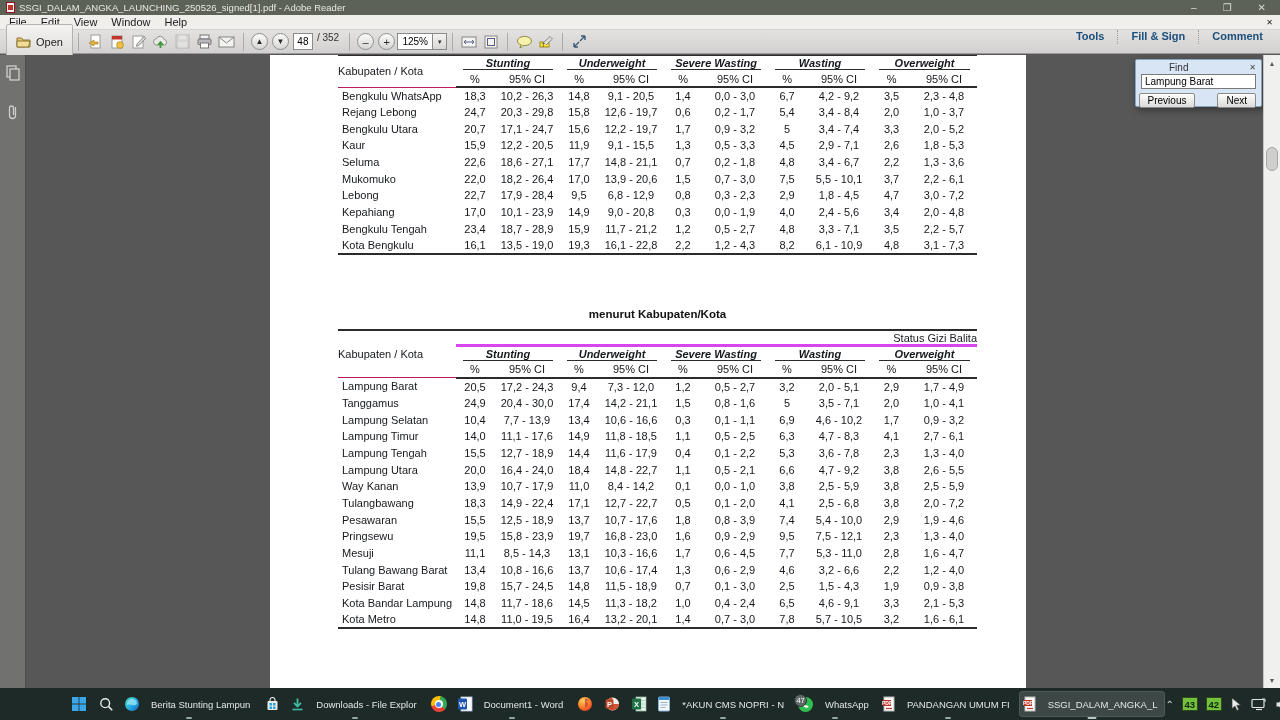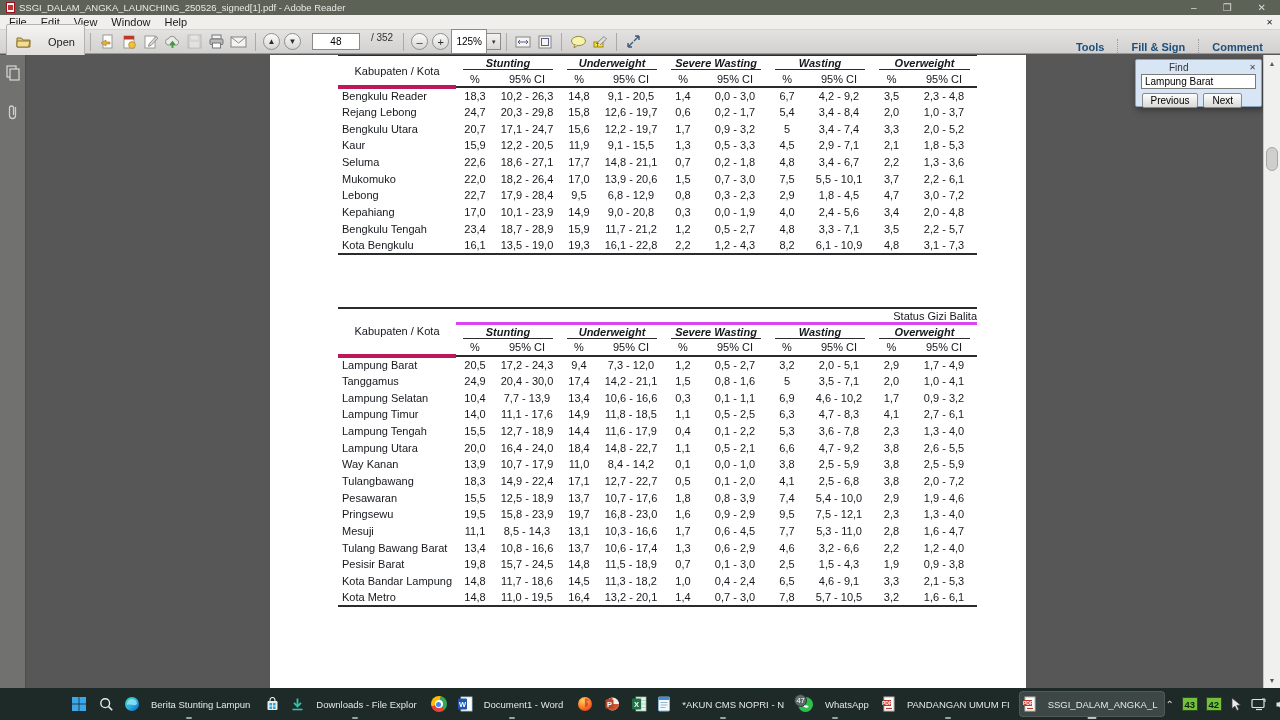--- a/index.html
+++ b/index.html
@@ -14,28 +14,28 @@
 .winbtns span{cursor:default;}
 
 
 .menubar{height:15px;background:#f0efec;display:flex;align-items:center;font-size:11px;color:#1a1a1a;padding-left:2px;border-bottom:1px solid #d4d3d1;justify-content:flex-end;}
 .menubar .mi{padding:0 7px;}
 .menubar .mclose{margin-left:auto;margin-right:7px;font-size:8px;color:#222;}
 
 
 .toolbar{height:24px;background:linear-gradient(#e3e2e0,#d2d1cf);border-bottom:1px solid #98989b;display:flex;align-items:center;padding:0 6px;position:relative;}
 .tsep{width:1px;height:18px;background:#abaaa8;margin:0 5px;flex:none;}
-.openbtn{display:flex;align-items:center;gap:17px;padding:0 9px;height:36px;border:1px solid #b3b2b0;border-radius:2px;background:linear-gradient(#f4f3f1,#dcdbd9);font-size:11px;color:#222;flex:none;}
+.openbtn{display:flex;align-items:center;gap:5px;padding:0 9px;height:36px;border:1px solid #b3b2b0;border-radius:2px;background:linear-gradient(#f4f3f1,#dcdbd9);font-size:11px;color:#222;flex:none;}
 .tbtn{display:flex;align-items:center;justify-content:center;height:20px;min-width:22px;flex:none;}
 .rbtn{width:17px;height:17px;border-radius:50%;border:1px solid #8f8f8d;background:linear-gradient(#fbfbf9,#d6d6d4);display:flex;align-items:center;justify-content:center;font-size:8px;color:#2c2c2c;flex:none;margin:0 2px;}
-.pagebox{width:48px;height:17px;border:1px solid #8a8a88;background:#fff;font-size:10px;text-align:center;font-family:"Liberation Sans",sans-serif;margin:0 9px;}
+.pagebox{width:20px;height:17px;border:1px solid #8a8a88;background:#fff;font-size:10px;text-align:center;font-family:"Liberation Sans",sans-serif;margin:0 2px;}
 .pagetotal{font-size:10px;color:#333;margin:0 5px 9px 2px;white-space:nowrap;}
-.zoombox{width:36px;height:25px;border:1px solid #8a8a88;background:#fff;font-size:10px;text-align:center;font-family:"Liberation Sans",sans-serif;}
+.zoombox{width:36px;height:17px;border:1px solid #8a8a88;background:#fff;font-size:10px;text-align:center;font-family:"Liberation Sans",sans-serif;}
 .zoomdrop{width:14px;height:17px;border:1px solid #8a8a88;border-left:none;background:linear-gradient(#f4f3f1,#d8d7d5);font-size:6px;color:#333;display:flex;align-items:center;justify-content:center;}
-.tright{position:absolute;right:4px;top:0;height:100%;display:flex;align-items:flex-end;}
+.tright{position:absolute;right:4px;top:0;height:100%;display:flex;align-items:flex-start;}
 .trt{font-size:11px;font-weight:bold;color:#1c4f7c;padding:0 13px;white-space:nowrap;}
 .trtsep{width:1px;height:14px;border-left:1px dotted #9a9a98;}
 
 
 .content{position:absolute;top:55px;left:0;right:0;bottom:32px;overflow:hidden;background:#575757;}
 .navstrip{position:absolute;left:0;top:0;bottom:0;width:26px;background:#71716f;border-right:1px solid #4e4e4c;}
 .nicon{margin:9px auto 0;width:15px;display:block;}
 
 
 .vscroll{position:absolute;right:0;top:0;bottom:0;width:17px;background:#f0f0ee;border-left:1px solid #c6c6c4;}
@@ -43,36 +43,36 @@
 .vsarrow.down{position:absolute;bottom:0;left:0;right:0;}
 .vsthumb{position:absolute;top:92px;left:2px;width:12px;height:24px;background:#cfcfcd;border:1px solid #a6a6a4;border-radius:6px;}
 
 
 .page{position:absolute;left:270px;top:-4px;width:756px;height:784px;background:#fff;}
 
 
 .doc-table{border-collapse:collapse;table-layout:fixed;width:639px;margin-left:68px;color:#15181d;border-top:2px solid #2b2b2b;border-bottom:2px solid #2b2b2b;}
 .doc-table th,.doc-table td{padding:0;overflow:hidden;white-space:nowrap;font-weight:normal;}
 .doc-table thead th{height:16px;font-size:11px;}
-.name-h{text-align:center;font-weight:bold;padding-left:4px;border-bottom:4px solid #be185d;}
+.name-h{text-align:left;font-weight:bold;padding-left:4px;border-bottom:1px solid #be185d;}
 .span-h{font-weight:bold;text-align:right;border-bottom:3px solid #d946ef;}
 .group-h div{font-weight:bold;font-style:italic;border-bottom:1px solid #2b2b2b;margin:0 7px;text-align:center;}
 .sub-h{font-size:10.5px;border-bottom:2px solid #2b2b2b;text-align:center;}
 .doc-table tbody td{height:16.7px;font-size:11px;text-align:center;}
 .doc-table tbody td.name{text-align:left;padding-left:4px;}
 .t-title{margin:52px 0 8px 68px;width:639px;text-align:center;font-size:11.5px;font-weight:bold;color:#121212;line-height:14px;}
 #table1{margin-top:3px;}
 
 
 .find{position:absolute;left:1135px;top:4px;width:127px;height:48px;background:#d7e5f4;border:1px solid #89a4bd;box-shadow:2px 3px 7px rgba(0,0,0,.4);font-size:10px;border-radius:2px;}
 .find-head{display:flex;justify-content:space-between;align-items:center;padding:2px 5px 1px;color:#333;margin-left:28px;}
 .find-close{font-size:8px;color:#444;}
 .find-field{margin:0 5px;height:15px;background:#fff;border:1px solid #7a7a7a;display:flex;align-items:center;}
 .find-field input{flex:1;border:none;outline:none;font-size:10px;padding:0 3px;font-family:"Liberation Sans",sans-serif;background:transparent;}
-.find-btns{display:flex;justify-content:flex-end;gap:5px;margin:4px 19px 0;}
+.find-btns{display:flex;justify-content:flex-end;gap:22px;margin:4px 5px 0;}
 .fbtn{height:15px;padding:0 8px;font-size:10px;background:linear-gradient(#fdfdfd,#dadad8);border:1px solid #8a8a88;border-radius:2px;font-family:"Liberation Sans",sans-serif;}
 
 
 .taskbar{position:absolute;left:0;right:0;bottom:0;height:32px;background:#1e2a28;display:flex;align-items:center;}
 .tbleft{display:flex;align-items:center;gap:1px;margin-left:66px;}
 .tbi{height:26px;min-width:26px;border-radius:4px;display:flex;align-items:center;justify-content:center;padding:0 4px;gap:11px;position:relative;flex:none;}
 .tbi.active{background:rgba(255,255,255,.14);box-shadow:inset 0 0 0 1px rgba(255,255,255,.10);}
 .tbi .lbl{font-size:9.5px;color:#e3e7e5;white-space:nowrap;padding-right:4px;}
 .ind{position:absolute;bottom:-2px;left:50%;transform:translateX(-50%);width:6px;height:2px;border-radius:1px;background:#93a7a2;}
 .tbi.active .ind{width:9px;background:#b9c7c3;}
@@ -278,21 +278,21 @@
             <th class="sub-h">%</th>
             <th class="sub-h">95% CI</th>
             <th class="sub-h">%</th>
             <th class="sub-h">95% CI</th>
             <th class="sub-h">%</th>
             <th class="sub-h">95% CI</th>
           </tr>
         </thead>
         <tbody>
           <tr>
-            <td class="name">Bengkulu Reader</td>
+            <td class="name">Bengkulu WhatsApp</td>
             <td class="pct">18,3</td>
             <td class="ci">10,2 - 26,3</td>
             <td class="pct">14,8</td>
             <td class="ci">9,1 - 20,5</td>
             <td class="pct">1,4</td>
             <td class="ci">0,0 - 3,0</td>
             <td class="pct">6,7</td>
             <td class="ci">4,2 - 9,2</td>
             <td class="pct">3,5</td>
             <td class="ci">2,3 - 4,8</td>
@@ -326,21 +326,21 @@
           <tr>
             <td class="name">Kaur</td>
             <td class="pct">15,9</td>
             <td class="ci">12,2 - 20,5</td>
             <td class="pct">11,9</td>
             <td class="ci">9,1 - 15,5</td>
             <td class="pct">1,3</td>
             <td class="ci">0,5 - 3,3</td>
             <td class="pct">4,5</td>
             <td class="ci">2,9 - 7,1</td>
-            <td class="pct">2,1</td>
+            <td class="pct">2,6</td>
             <td class="ci">1,8 - 5,3</td>
           </tr>
           <tr>
             <td class="name">Seluma</td>
             <td class="pct">22,6</td>
             <td class="ci">18,6 - 27,1</td>
             <td class="pct">17,7</td>
             <td class="ci">14,8 - 21,1</td>
             <td class="pct">0,7</td>
             <td class="ci">0,2 - 1,8</td>
@@ -411,20 +411,21 @@
             <td class="ci">1,2 - 4,3</td>
             <td class="pct">8,2</td>
             <td class="ci">6,1 - 10,9</td>
             <td class="pct">4,8</td>
             <td class="ci">3,1 - 7,3</td>
           </tr>
         </tbody>
       </table>
 
     <div class="t-title">
+      <div>menurut Kabupaten/Kota</div>
     </div>
 
     <table class="doc-table" id="table2">
       <colgroup>
           <col style="width:118px">
           <col style="width:38px">
           <col style="width:66px">
           <col style="width:38px">
           <col style="width:66px">
           <col style="width:38px">

